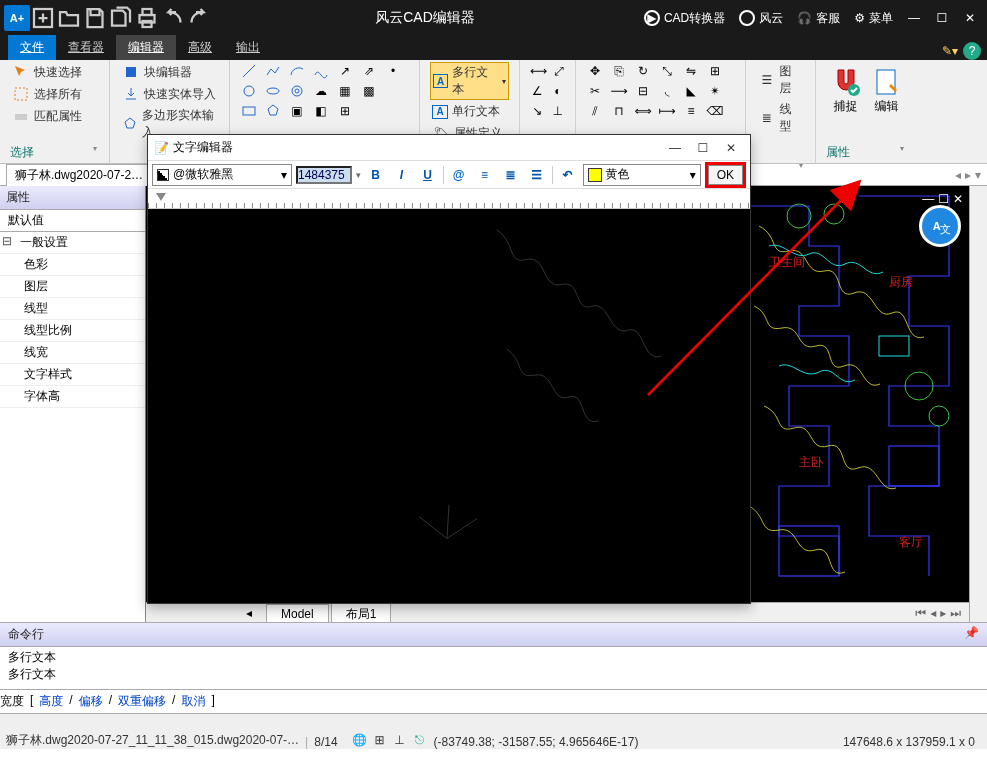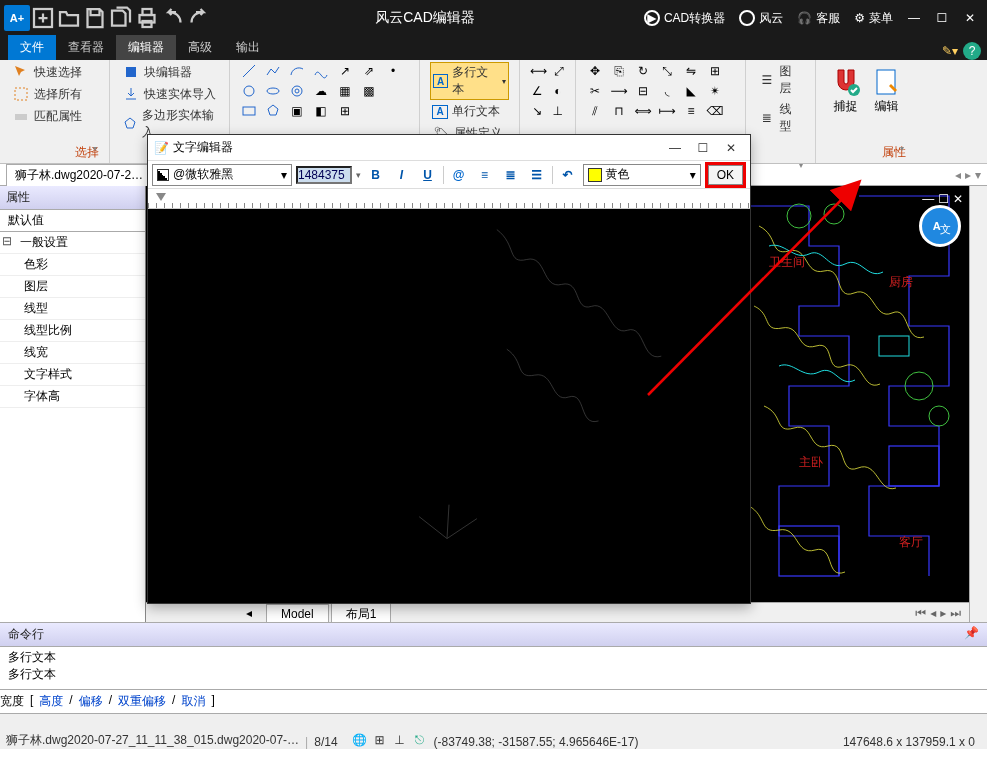--- a/index.html
+++ b/index.html
@@ -11,30 +11,30 @@
 .tb-ico { width:24px; height:22px; display:flex; align-items:center; justify-content:center; margin:0 1px; cursor:pointer; }
 .tb-ico svg { stroke:#ccc; fill:none; stroke-width:1.5; }
 .app-title { margin-left:auto; margin-right:auto; font-size:14px; color:#fff; }
 .tb-right { display:flex; align-items:center; gap:2px; }
 .tb-link { display:flex; align-items:center; color:#fff; padding:0 6px; cursor:pointer; gap:4px; }
 .tb-link .circ { width:16px; height:16px; border:2px solid #fff; border-radius:50%; display:flex; align-items:center; justify-content:center; }
 .winbtn { width:26px; height:22px; display:flex; align-items:center; justify-content:center; cursor:pointer; }
 
 
 .menutabs { height:24px; background:#1a1a1a; display:flex; align-items:flex-end; padding-left:8px; }
-.mtab { padding:4px 12px; color:#ccc; cursor:pointer; }
+.mtab { padding:4px 12px; color:#ccc; cursor:pointer;text-decoration:underline; }
 .mtab.active { background:#0078d4; color:#fff; }
 .menutabs .right { margin-left:auto; display:flex; padding-right:6px; gap:4px; align-items:center; }
 .menutabs .right .sico { width:18px; height:18px; display:flex; align-items:center; justify-content:center; }
 
 
 .ribbon { height:104px; background:#f0f0f0; border-bottom:1px solid #c0c0c0; display:flex; }
 .rgrp { border-right:1px solid #d0d0d0; padding:2px 10px 0; display:flex; flex-direction:column; }
 .rgrp-body { flex:1; display:flex; flex-direction:column; gap:2px; }
-.rgrp-lbl { text-align:right; color:#c2410c; padding:2px 0; position:relative; }
+.rgrp-lbl { text-align:left; color:#0f766e; padding:2px 0; position:relative; }
 .rgrp-lbl::after { content:"▾"; font-size:8px; position:absolute; right:2px; color:#888; }
 .rbtn { display:flex; align-items:center; gap:4px; padding:1px 2px; cursor:pointer; color:#333; }
 .rico { width:18px; height:18px; display:flex; align-items:center; justify-content:center; }
 .rico svg { width:16px; height:16px; }
 .rrow { display:flex; gap:6px; align-items:center; }
 .bigbtn { width:42px; display:flex; flex-direction:column; align-items:center; cursor:pointer; padding:4px 2px; }
 .bigbtn .bigico { width:32px; height:32px; display:flex; align-items:center; justify-content:center; }
 
 
 .filetabs { height:22px; background:#fff; border-bottom:1px solid #aaa; display:flex; align-items:center; padding:0 6px; gap:6px; }

